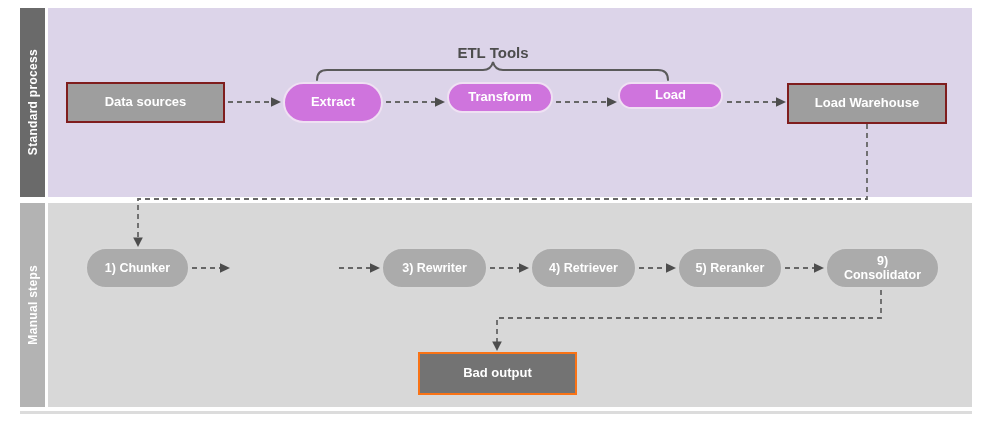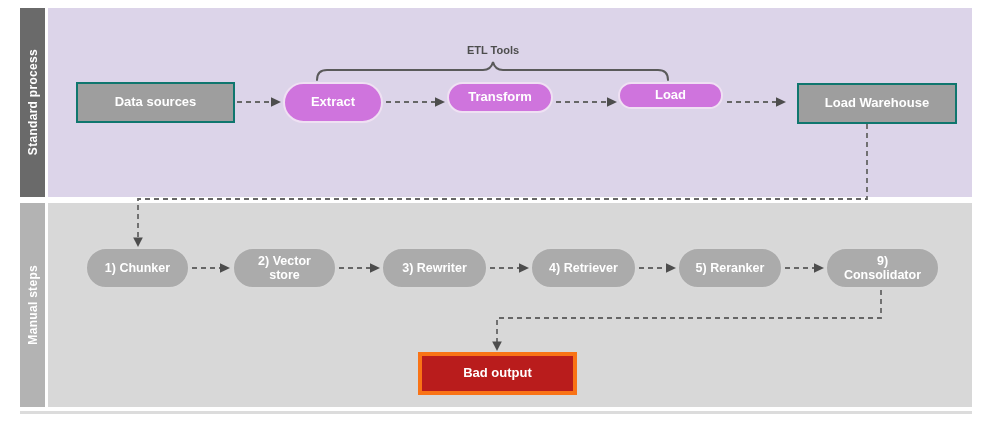--- a/index.html
+++ b/index.html
@@ -51,50 +51,49 @@
     align-items: center;
     justify-content: center;
     text-align: center;
     color: #ffffff;
     font-weight: bold;
     font-size: 13px;
     line-height: 1.15;
   }
   .rect-gray {
     background: #9e9e9e;
-    border: 2px solid #0f766e;
-    margin-left: 10px;
+    border: 2px solid #7f1d1d;
   }
   .pill-purple {
     background: #cf74dd;
     border: 2px solid #efe0f3;
     border-radius: 21px;
   }
   .pill-gray {
     background: #ababab;
     border: 2px solid #d9d9d9;
     border-radius: 22px;
     font-size: 12.5px;
   }
   .rect-yellow {
-    background: #b91c1c;
-    border: 4px solid #f97316;
+    background: #737373;
+    border: 2px solid #f97316;
   }
   .wrap-70 span { display: inline-block; max-width: 70px; }
   .wrap-84 span { display: inline-block; max-width: 84px; }
 
   
   .brace-label {
     position: absolute;
     left: 433px; top: 44px;
     width: 120px;
     text-align: center;
     color: #4d4d4d;
     font-weight: bold;
-    font-size: 11px;
+    font-size: 15px;
   }
 
   svg.overlay {
     position: absolute;
     left: 0; top: 0;
     width: 1003px; height: 430px;
     pointer-events: none;
   }
 </style>
 </head>
@@ -165,23 +164,20 @@
   <div class="node pill-purple" style="left:618px; top:82px; width:105px; height:27px;">
     <span>Load</span>
   </div>
   <div class="node rect-gray" style="left:787px; top:83px; width:160px; height:41px;">
     <span>Load Warehouse</span>
   </div>
 
   <div class="node pill-gray" style="left:85px; top:247px; width:105px; height:42px;">
     <span>1) Chunker</span>
   </div>
-  <div class="node pill-gray wrap-70" style="left:232px; top:247px; width:105px; height:42px;">
-    <span>2) Vector store</span>
-  </div>
   <div class="node pill-gray" style="left:381px; top:247px; width:107px; height:42px;">
     <span>3) Rewriter</span>
   </div>
   <div class="node pill-gray" style="left:530px; top:247px; width:107px; height:42px;">
     <span>4) Retriever</span>
   </div>
   <div class="node pill-gray" style="left:677px; top:247px; width:106px; height:42px;">
     <span>5) Reranker</span>
   </div>
   <div class="node pill-gray wrap-84" style="left:825px; top:247px; width:115px; height:42px;">

